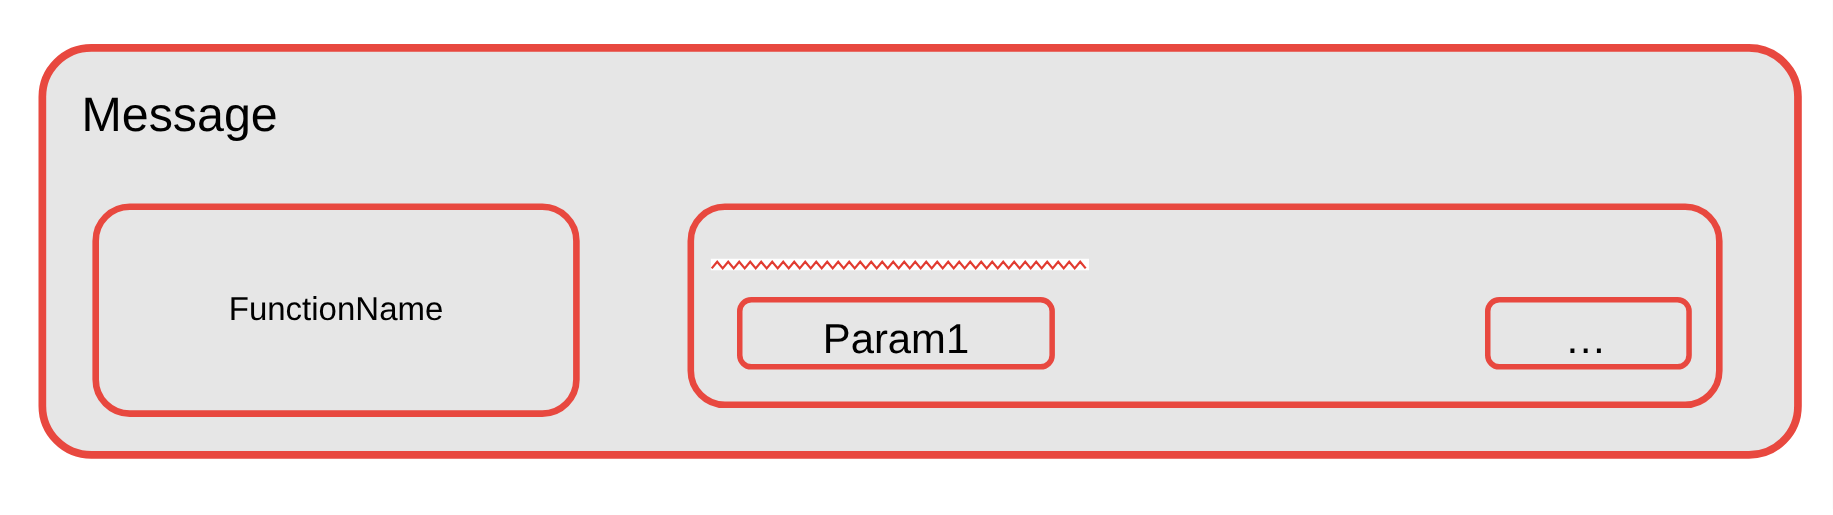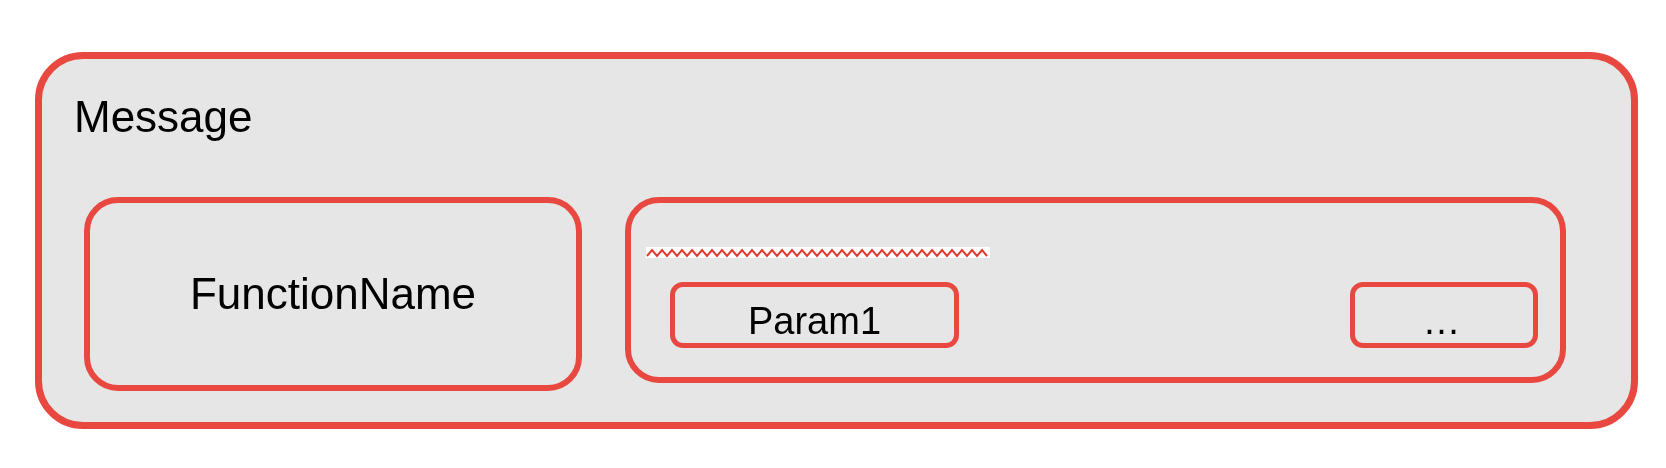--- a/index.html
+++ b/index.html
@@ -12,38 +12,38 @@
     color: #000000;
     overflow: hidden;
   }
   .box {
     position: absolute;
     box-sizing: border-box;
     background: #e6e6e6;
     border: 6px solid #e8483f;
   }
   .outer-box {
-    left: 35px; top: 52px;
+    left: 35px; top: 40px;
     width: 1603px; height: 377px;
     border-width: 7px;
     border-radius: 48px;
   }
   .message-label {
     position: absolute;
     left: 32px; top: 33px;
     font-size: 44px;
     line-height: 1.14;
     white-space: nowrap;
   }
   .function-name-box {
     left: 42px; top: 138px;
-    width: 498px; height: 194px;
+    width: 443px; height: 194px;
     border-radius: 34px;
     display: flex; align-items: center; justify-content: center;
-    font-size: 44px;
+    font-size: 30px;
   }
   .function-parameters-box {
     left: 583px; top: 138px;
     width: 941px; height: 186px;
     border-radius: 34px;
   }
   .fp-label {
     position: absolute;
     left: 17px; top: 7px;
     font-size: 37px;

